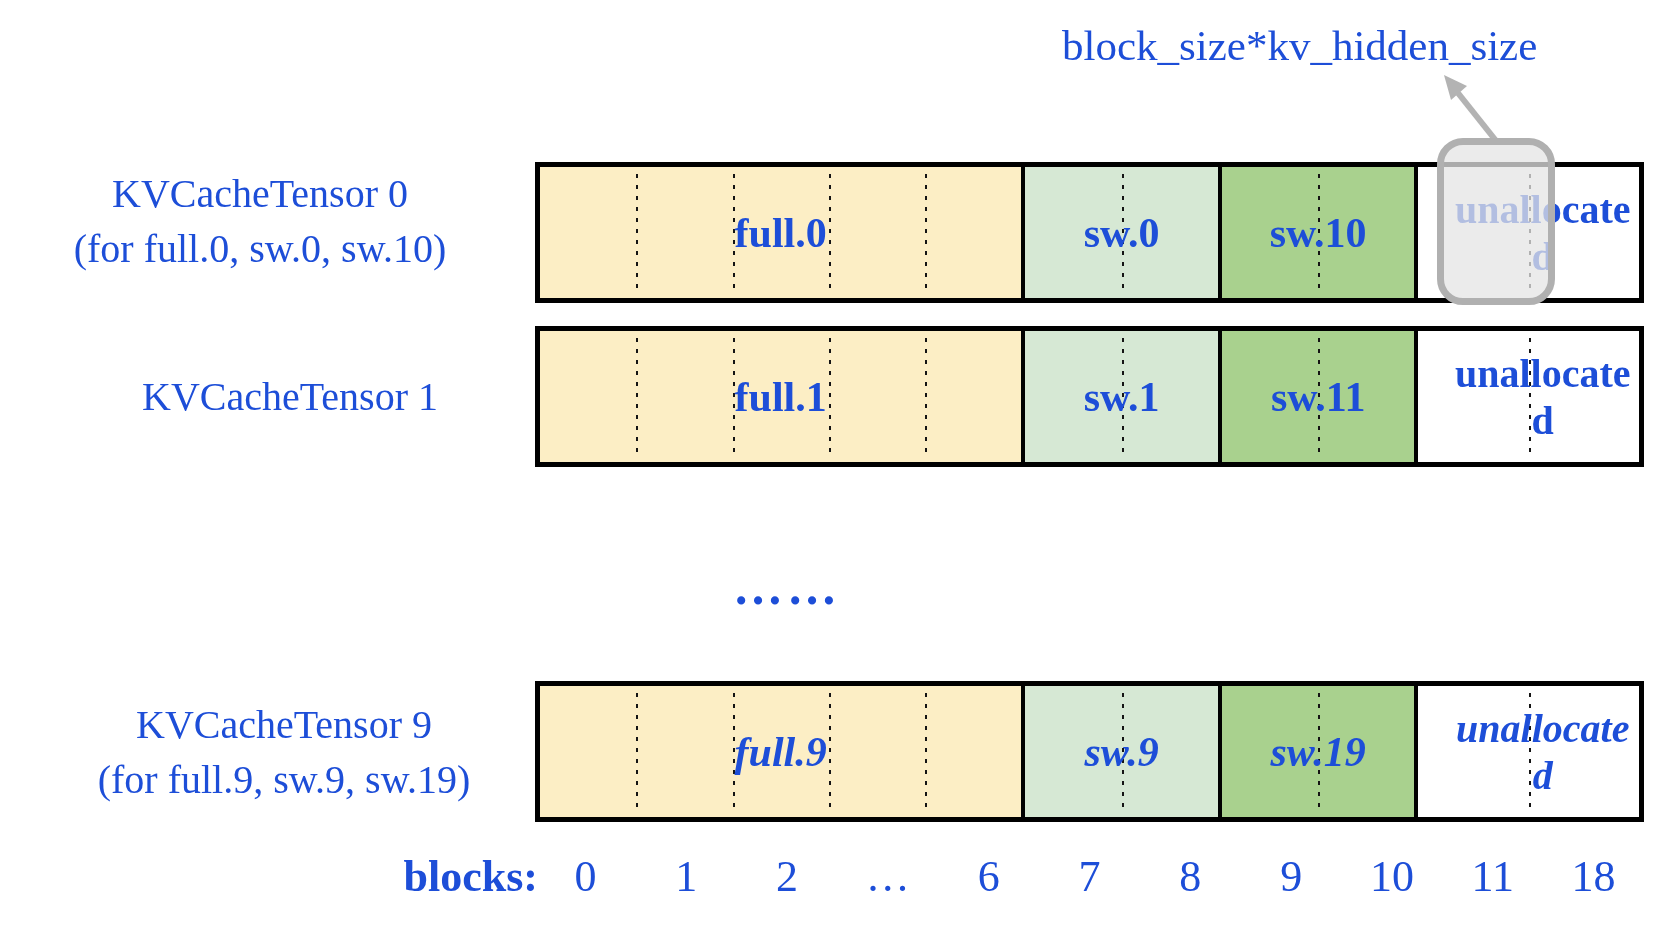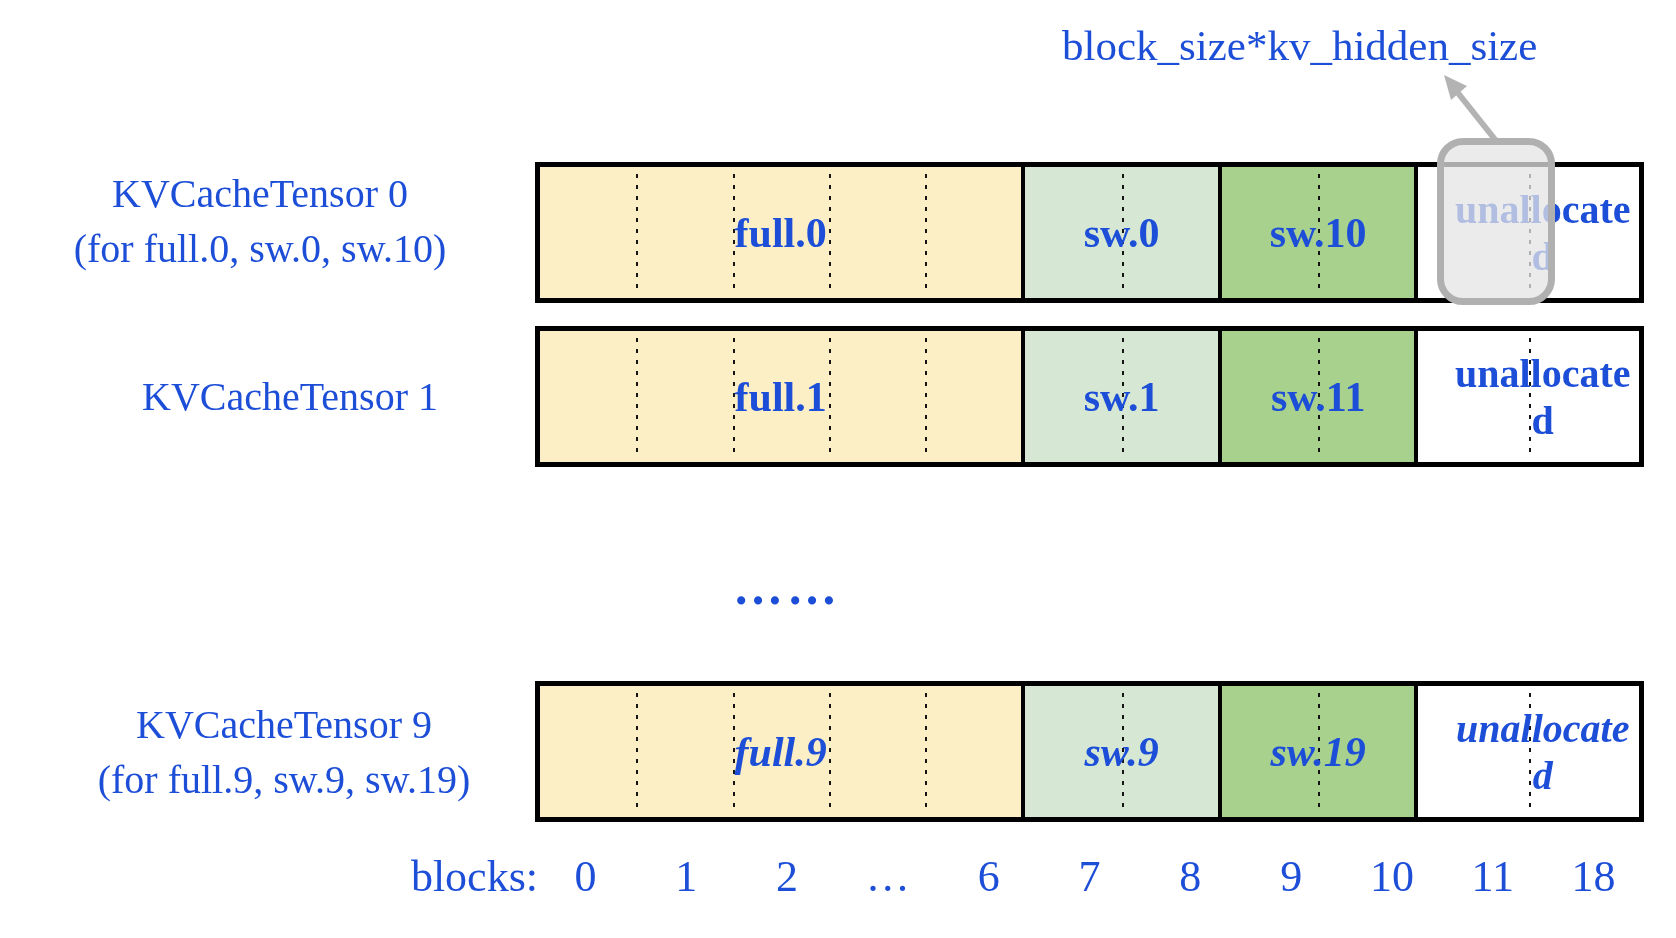--- a/index.html
+++ b/index.html
@@ -53,21 +53,21 @@
     background:rgba(228,228,228,0.75);z-index:5;
   }
   
   .rows-ellipsis{
     position:absolute;left:535px;top:552px;width:504px;height:70px;
     text-align:center;font-weight:700;font-size:50px;letter-spacing:4px;line-height:70px;
   }
   
   .axis-caption{
     position:absolute;left:300px;top:848px;width:238px;height:58px;
-    text-align:right;font-size:44px;line-height:58px;
+    text-align:right;font-size:44px;line-height:58px;font-weight:bold;
   }
   .axis-ticks{position:absolute;left:535px;top:848px;width:1109px;height:58px;}
   .tick{
     position:absolute;transform:translateX(-50%);top:0;
     font-size:44px;line-height:58px;white-space:nowrap;
   }
 </style>
 </head>
 <body>
 

